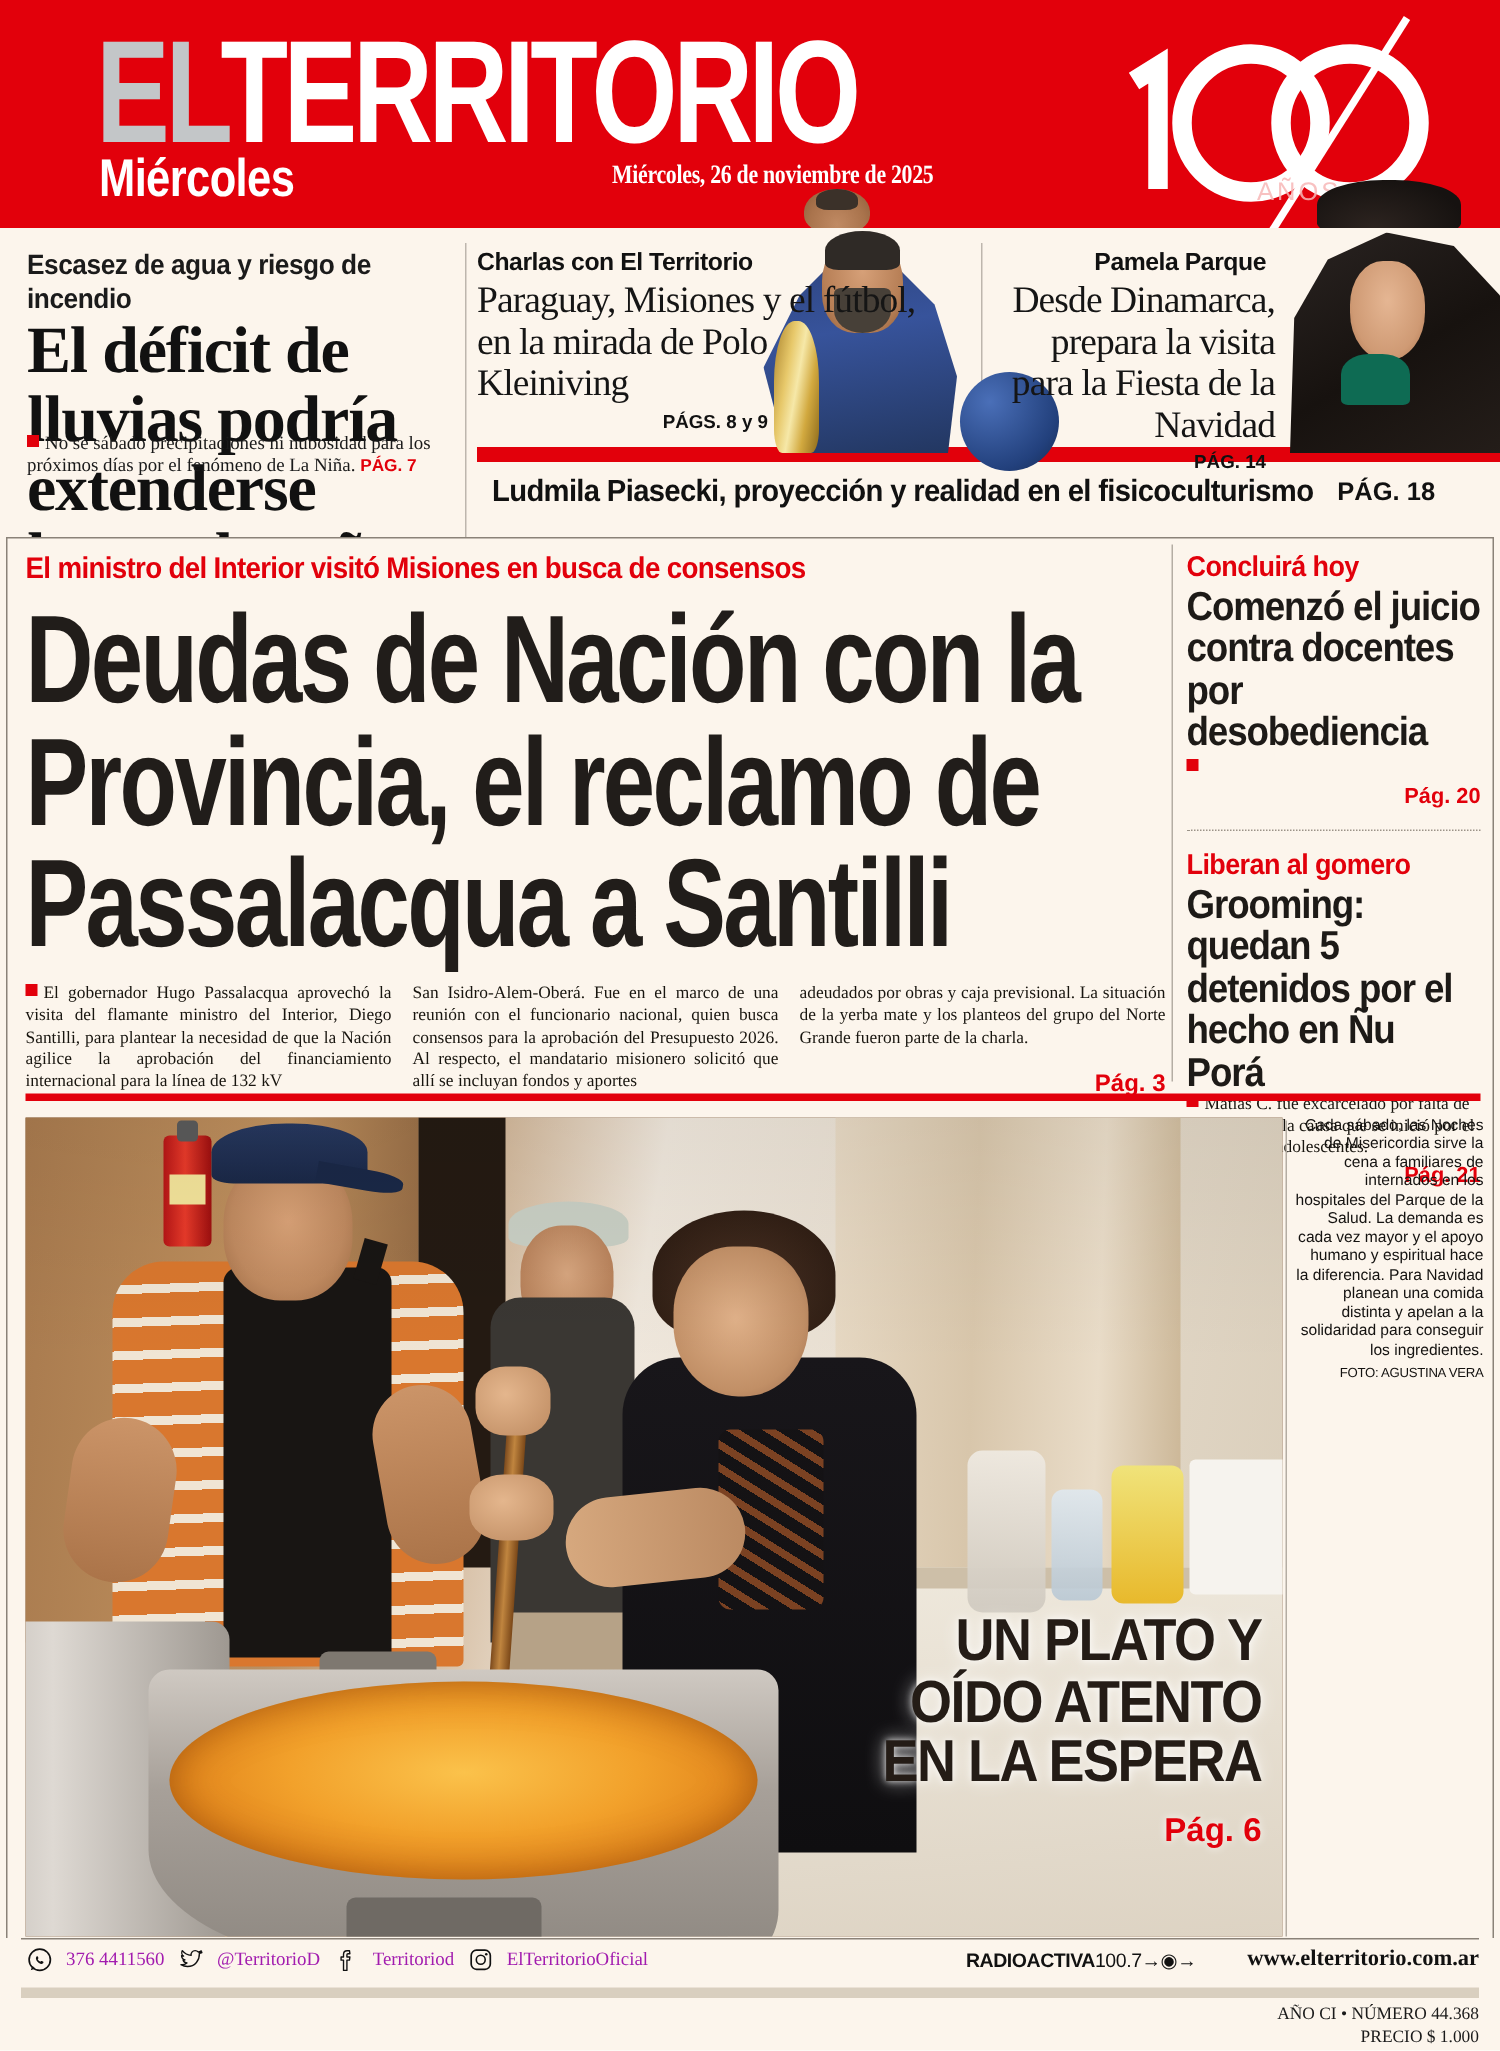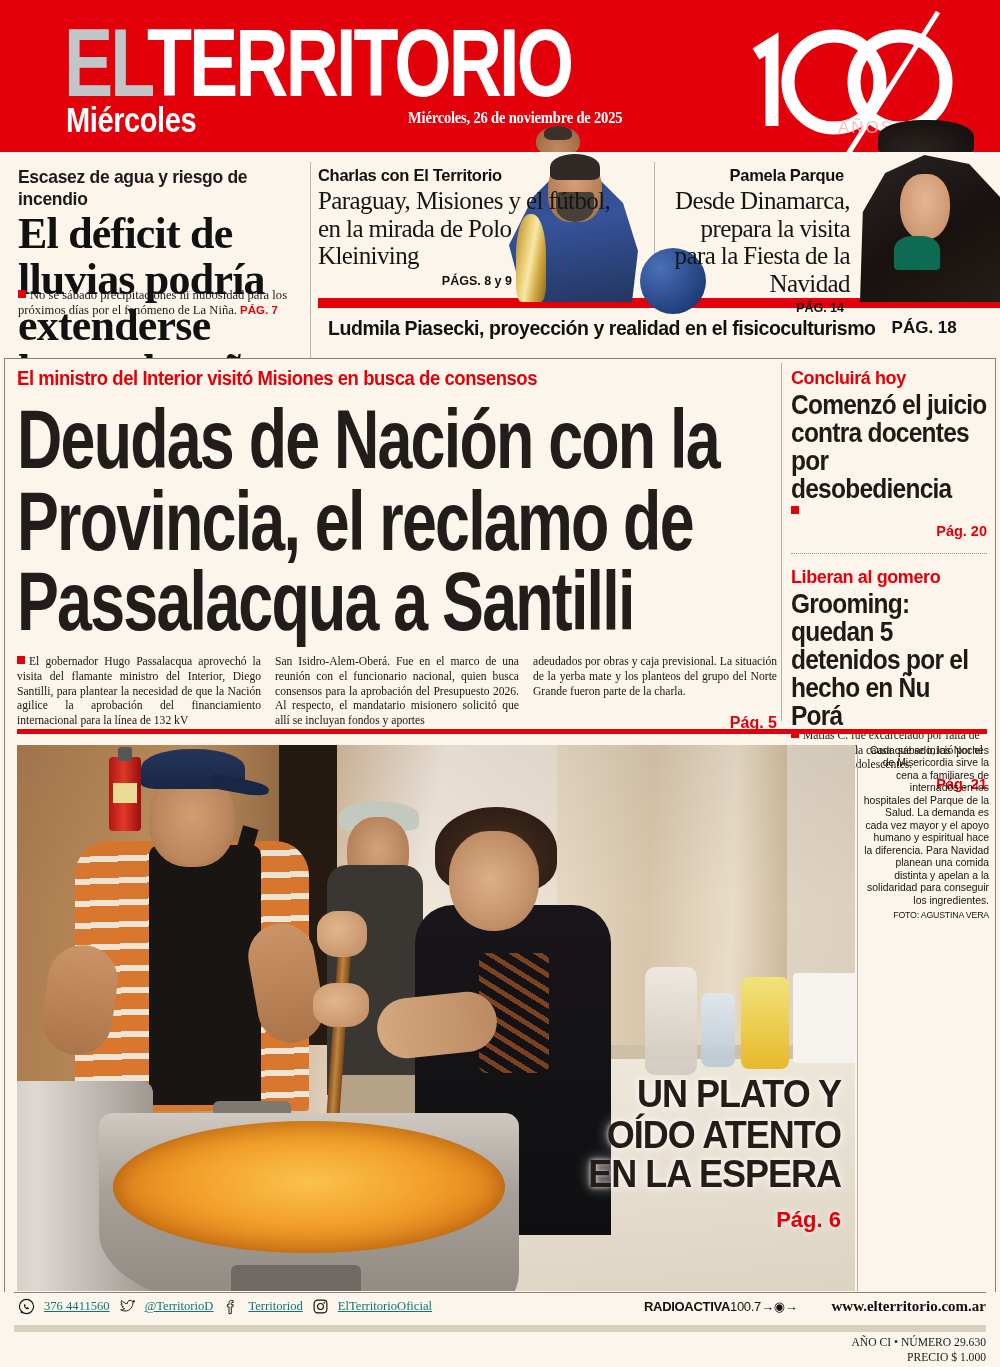--- a/index.html
+++ b/index.html
@@ -305,21 +305,21 @@
 
   .ph-caption {
     position:absolute; left:858px; top:386px; width:126px;
     font-size:10.4px; line-height:1.2; color:#141210; text-align:right; font-weight:normal;
   }
   .ph-credit { margin-top:3px; font-size:8.8px; letter-spacing:-0.2px; }
 
   
   .footer { position:absolute; left:0; top:1292px; width:1000px; height:75px; background:#fcf5ec; }
   .f-row { position:absolute; left:18px; top:6px; display:flex; align-items:center; gap:9px;
-           font-family:"Liberation Serif", serif; font-size:12.6px; color:#0f766e;text-decoration:underline; }
+           font-family:"Liberation Serif", serif; font-size:12.6px; color:#a21caf; }
   .f-ico { display:inline-block; width:17px; height:17px; }
   .f-right { position:absolute; right:14px; top:6px; display:flex; align-items:center; gap:34px; }
   .radio { font-size:13px; color:#111; letter-spacing:-0.3px; }
   .radio b { font-weight:bold; }
   .weburl { font-family:"Liberation Serif", serif; font-weight:bold; font-size:15px; color:#111; }
   .f-bar { position:absolute; left:14px; top:33px; width:972px; height:7px; background:#d9cfbf; }
   .f-meta { position:absolute; right:14px; top:44px; text-align:right;
             font-family:"Liberation Serif", serif; font-size:11.6px; line-height:1.28; color:#1a1a1a; }
   .f-line { position:absolute; left:14px; top:0px; width:972px; height:1px; background:#8a8278; }
 </style>
@@ -401,21 +401,21 @@
 
     <div class="lead-cols">
       <div class="lead-col">
         <span class="sq"></span><span>El gobernador Hugo Passalacqua aprovechó la visita del flamante ministro del Interior, Diego Santilli, para plantear la necesidad de que la Nación agilice la aprobación del financiamiento internacional para la línea de 132 kV</span>
       </div>
       <div class="lead-col">
         <span>San Isidro-Alem-Oberá. Fue en el marco de una reunión con el funcionario nacional, quien busca consensos para la aprobación del Presupuesto 2026. Al respecto, el mandatario misionero solicitó que allí se incluyan fondos y aportes</span>
       </div>
       <div class="lead-col">
         <span>adeudados por obras y caja previsional. La situación de la yerba mate y los planteos del grupo del Norte Grande fueron parte de la charla.</span>
-        <div class="col-pg">Pág. 5</div>
+        <div class="col-pg">Pág. 3</div>
       </div>
     </div>
 
     <div class="rail">
       <div>
         <div class="rail-kicker">Concluirá hoy</div>
         <div class="rail-head">Comenzó el juicio contra docentes por desobediencia</div>
         <div class="rail-body">
           <span class="sq"></span>
         </div>
@@ -529,18 +529,18 @@
     </div>
 
     <div class="f-right">
       <div class="radio"><b>RADIOACTIVA</b><span>100.7</span><span>→◉→</span></div>
       <div class="weburl">www.elterritorio.com.ar</div>
     </div>
 
     <div class="f-bar"></div>
 
     <div class="f-meta">
-      <div>AÑO CI • NÚMERO 29.630</div>
+      <div>AÑO CI • NÚMERO 44.368</div>
       <div>PRECIO $ 1.000</div>
     </div>
   </div>
 
 </div>
 
 </body></html>

